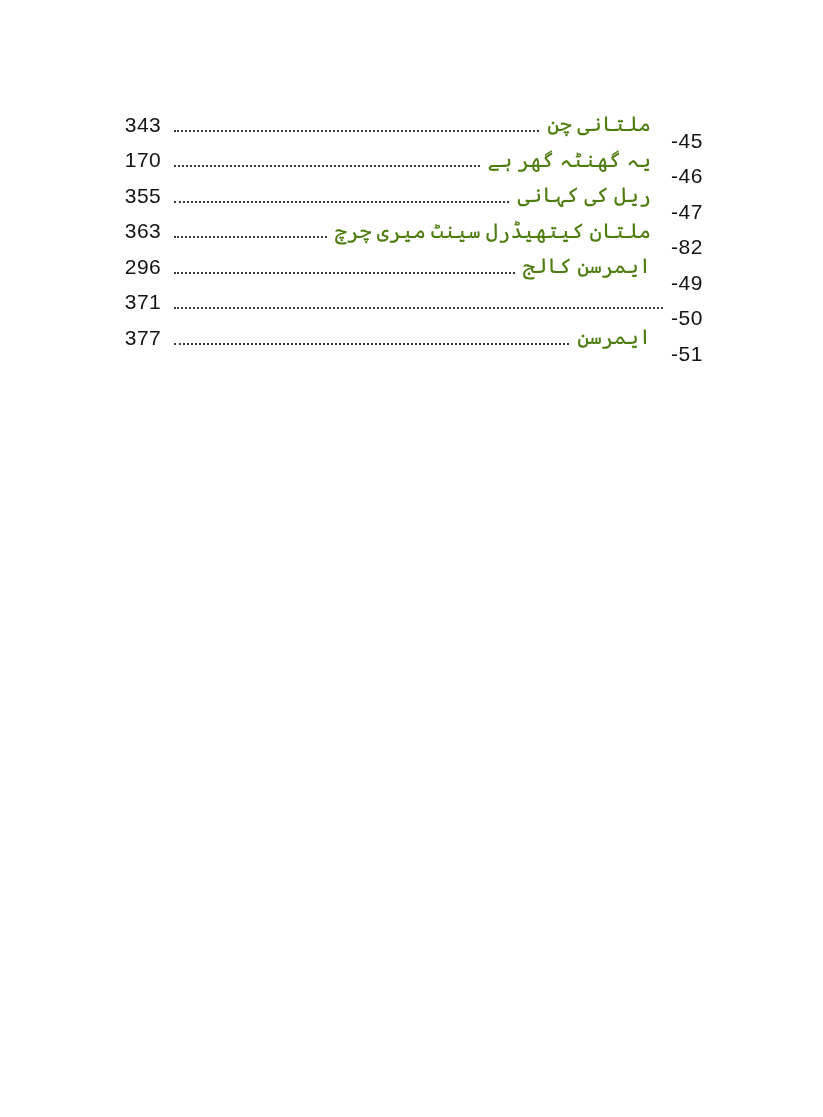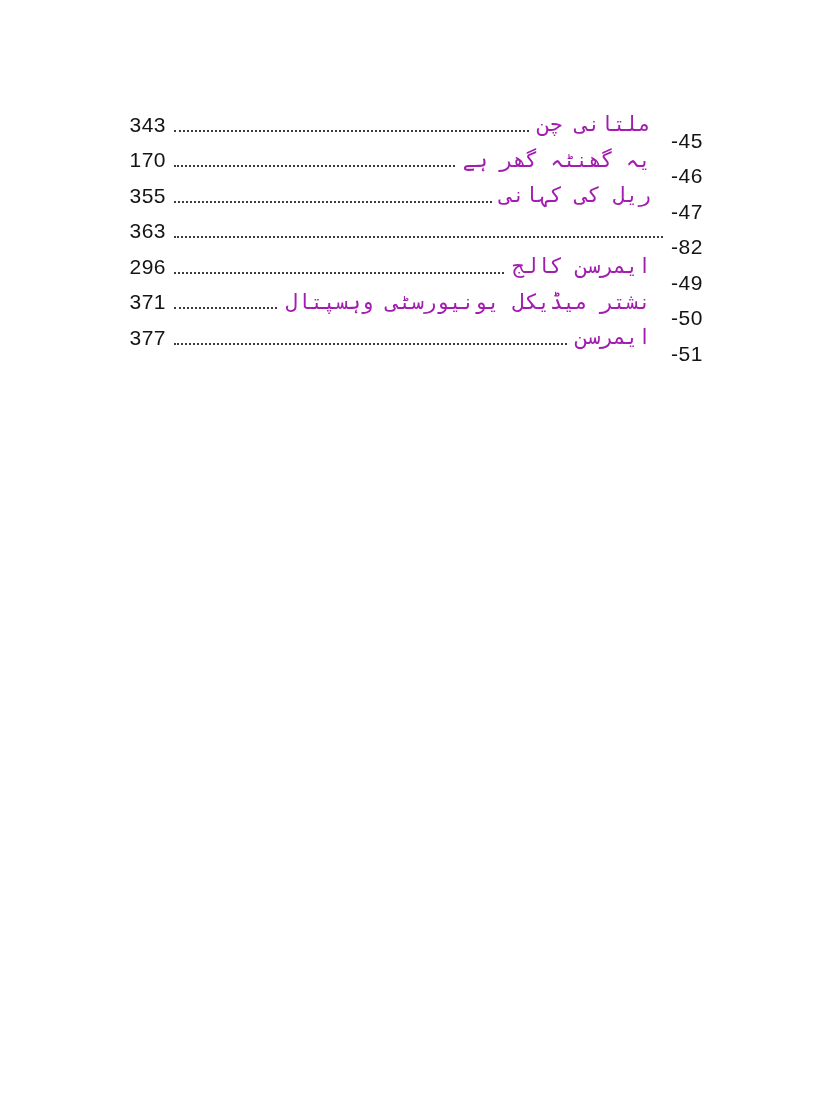--- a/index.html
+++ b/index.html
@@ -32,39 +32,39 @@
     flex: 0 0 auto;
     width: 44px;
     text-align: left;
     font-size: 21px;
     letter-spacing: 0.5px;
     color: #141414;
     margin-top: 32px;
   }
   .entry-title {
     flex: 0 0 auto;
-    font-family: Liberation Mono, monospace;
+    font-family: Liberation Serif, serif;
     font-size: 21px;
-    color: #a21caf;
+    color: #4d7c0f;
     white-space: nowrap;
     margin-right: 20px; 
   }
   .dotted-leader {
     flex: 1 1 auto;
     border-bottom: 2px dotted #3c3c3c;
     margin: 0 8px;
     position: relative;
     top: 6px;
     min-width: 20px;
   }
   .page-num {
     direction: ltr;
     flex: 0 0 auto;
     width: 46px;
-    text-align: right;
+    text-align: center;
     font-size: 21px;
     letter-spacing: 0.5px;
     color: #141414;
   }
 </style>
 </head>
 <body>
 
 <div class="toc">
 
@@ -84,34 +84,34 @@
 
   <div class="toc-row">
     <span class="entry-number">-47</span>
     <span class="entry-title" lang="ur">ریل کی کہانی</span>
     <span class="dotted-leader"></span>
     <span class="page-num">355</span>
   </div>
 
   <div class="toc-row">
     <span class="entry-number">-82</span>
+    <span class="entry-title" lang="ur">ملتان کیتھیڈرل سینٹ میری چرچ</span>
     <span class="dotted-leader"></span>
     <span class="page-num">363</span>
   </div>
 
   <div class="toc-row">
     <span class="entry-number">-49</span>
     <span class="entry-title" lang="ur">ایمرسن کالج</span>
     <span class="dotted-leader"></span>
     <span class="page-num">296</span>
   </div>
 
   <div class="toc-row">
     <span class="entry-number">-50</span>
-    <span class="entry-title" lang="ur">نشتر میڈیکل یونیورسٹی وہسپتال</span>
     <span class="dotted-leader"></span>
     <span class="page-num">371</span>
   </div>
 
   <div class="toc-row">
     <span class="entry-number">-51</span>
     <span class="entry-title" lang="ur">ایمرسن</span>
     <span class="dotted-leader"></span>
     <span class="page-num">377</span>
   </div>

